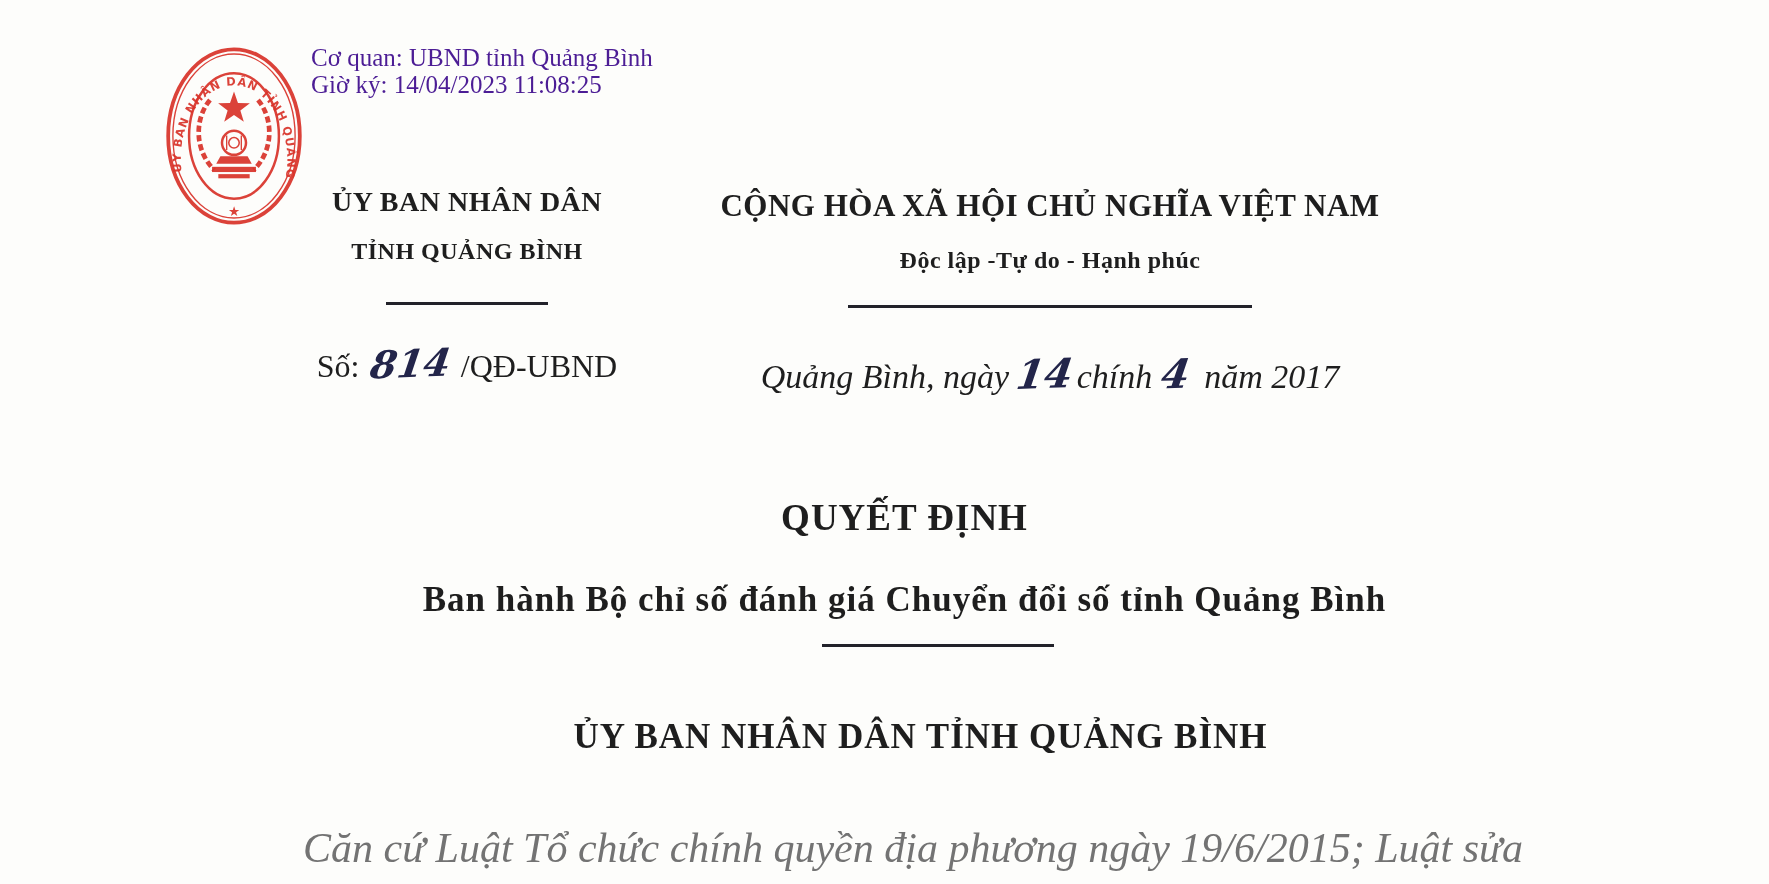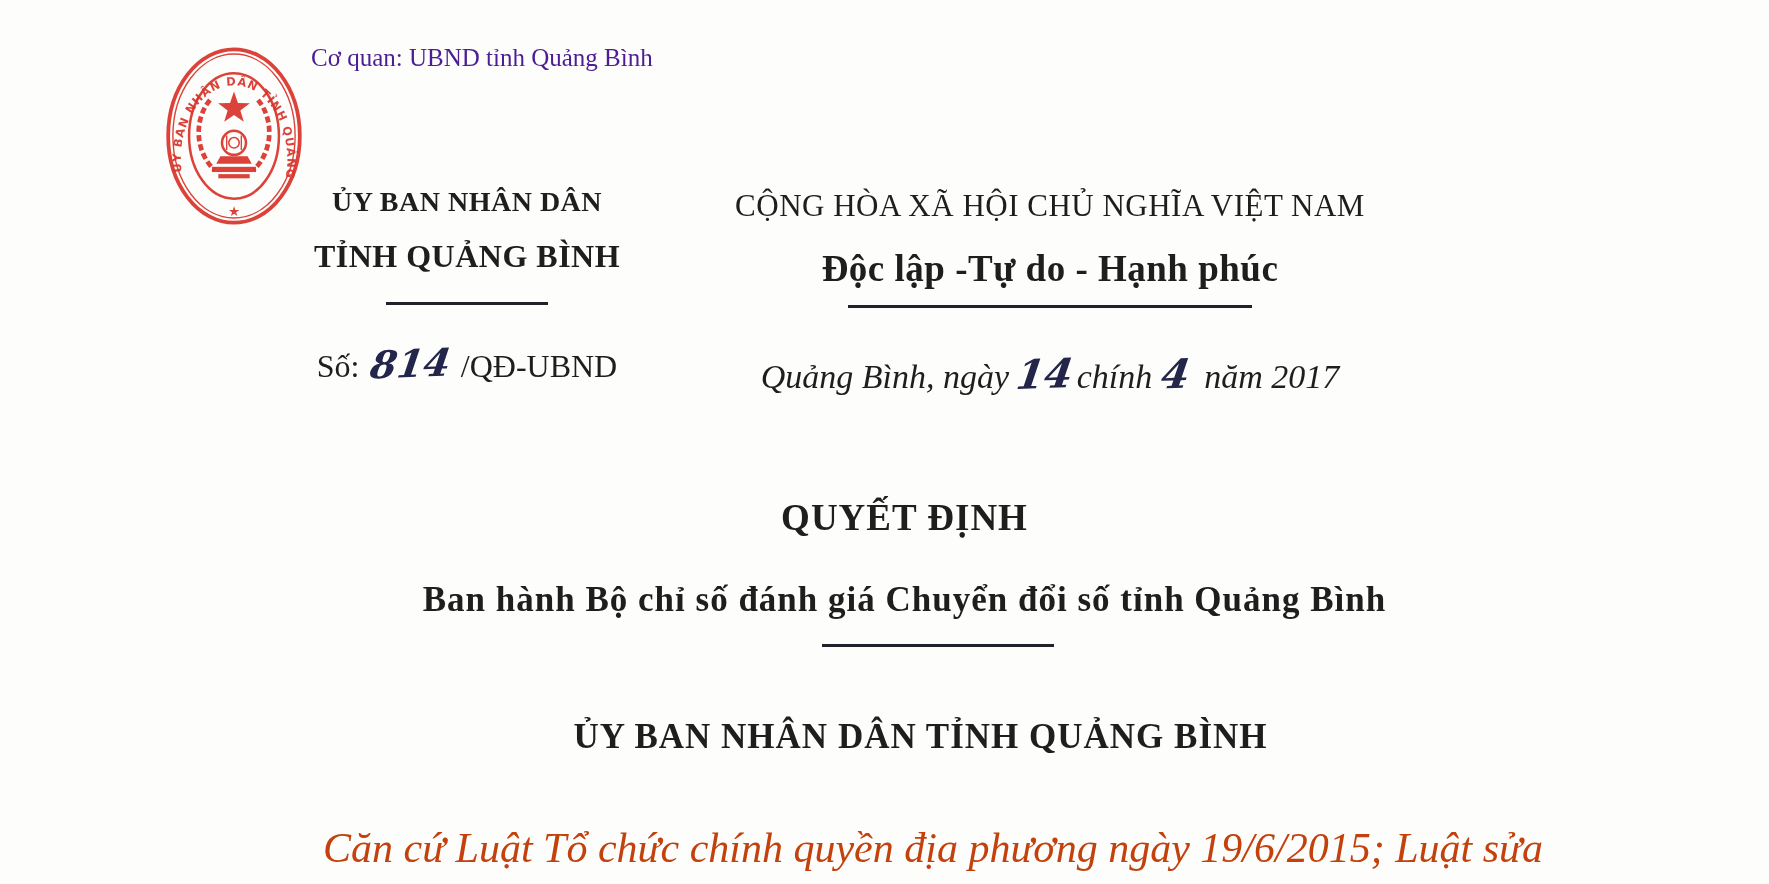--- a/index.html
+++ b/index.html
@@ -15,46 +15,46 @@
   .sign-info{
     position:absolute;left:311px;top:44px;
     font-size:25px;line-height:27px;color:#4c1d95;
   }
   
   .seal{position:absolute;left:164px;top:45px;width:140px;height:182px;}
   .seal text{font-family:"DejaVu Sans",sans-serif;}
   
   .issuer{position:absolute;left:262px;top:0;width:410px;text-align:center;}
   .issuer-l1{position:absolute;top:186px;left:0;width:100%;font-weight:bold;font-size:28px;letter-spacing:.5px;}
-  .issuer-l2{position:absolute;top:238px;left:0;width:100%;font-weight:bold;font-size:32px;letter-spacing:.5px;}
+  .issuer-l2{position:absolute;top:238px;left:0;width:100%;font-weight:bold;font-size:24px;letter-spacing:.5px;}
   .issuer-rule{position:absolute;top:302px;left:calc(50% - 81px);width:162px;height:3px;background:#22222a;}
   .so-line{position:absolute;top:341px;left:0;width:100%;font-size:32px;white-space:nowrap;}
   
   .national{position:absolute;left:676px;top:0;width:748px;text-align:center;}
-  .nat-l1{position:absolute;top:188px;left:0;width:100%;font-weight:normal;font-size:31px;letter-spacing:.5px;}
-  .nat-l2{position:absolute;top:247px;left:0;width:100%;font-weight:bold;font-size:37px;letter-spacing:.5px;}
+  .nat-l1{position:absolute;top:188px;left:0;width:100%;font-weight:bold;font-size:31px;letter-spacing:.5px;}
+  .nat-l2{position:absolute;top:247px;left:0;width:100%;font-weight:bold;font-size:24px;letter-spacing:.5px;}
   .nat-rule{position:absolute;top:305px;left:calc(50% - 202px);width:404px;height:3px;background:#22222a;}
   .date-line{position:absolute;top:350px;left:0;width:100%;font-style:italic;font-size:34px;white-space:nowrap;}
   
   .hand{
     font-family:"DejaVu Serif",serif;
     font-style:italic;font-weight:bold;
     color:#23254a;display:inline-block;
     transform:skewX(-10deg) rotate(-2deg);
   }
   .hand-no{font-size:38px;margin:0 10px 0 12px;}
   .hand-day{font-size:40px;margin:0 4px 0 8px;}
   .hand-month{font-size:40px;margin:0 14px 0 10px;}
   
   .doc-type{position:absolute;top:496px;left:20px;right:-20px;text-align:center;font-weight:bold;font-size:37px;letter-spacing:1px;}
   .subject{position:absolute;top:580px;left:20px;right:-20px;text-align:center;font-weight:bold;font-size:35px;letter-spacing:1px;white-space:nowrap;}
   .subject-rule{position:absolute;top:644px;left:822px;width:232px;height:3px;background:#22222a;}
   .authority{position:absolute;top:717px;left:36px;right:-36px;text-align:center;font-weight:bold;font-size:35px;letter-spacing:1px;}
   
-  .body-first{position:absolute;top:824px;left:303px;font-style:italic;font-size:42px;white-space:nowrap;color:#c2410c;margin-left:20px;}
+  .body-first{position:absolute;top:824px;left:303px;font-style:italic;font-size:42px;white-space:nowrap;color:#737373;}
 </style>
 </head>
 <body>
 
 <div class="page">
 
   <svg class="seal" viewBox="0 0 134 173" xmlns="http://www.w3.org/2000/svg" aria-hidden="true">
     <g fill="none" stroke="#d9342b" opacity="0.93">
       <ellipse cx="67" cy="86.5" rx="63" ry="83" stroke-width="3.6"></ellipse>
       <ellipse cx="67" cy="86.5" rx="58.5" ry="78.5" stroke-width="1.3"></ellipse>
@@ -75,20 +75,21 @@
       <path id="sealArc" d="M 17 123 A 51 71 0 1 1 117 123"></path>
     </defs>
     <text font-size="11" font-weight="bold" fill="#d9342b" letter-spacing="1" opacity="0.93">
       <textPath href="#sealArc" startOffset="2" textLength="262" lengthAdjust="spacingAndGlyphs">UY BAN NHÂN DÂN TỈNH QUẢNG BÌNH</textPath>
     </text>
     <text x="67" y="163" font-size="13" fill="#d9342b" text-anchor="middle" opacity="0.93">★</text>
   </svg>
 
   <div class="sign-info">
     <div>Cơ quan: UBND tỉnh Quảng Bình</div>
+    <div>Giờ ký: 14/04/2023 11:08:25</div>
   </div>
 
   <div class="issuer">
     <div class="issuer-l1">ỦY BAN NHÂN DÂN</div>
     <div class="issuer-l2">TỈNH QUẢNG BÌNH</div>
     <div class="issuer-rule"></div>
     <div class="so-line">
       <span>Số:</span><span class="hand hand-no">814</span><span>/QĐ-UBND</span>
     </div>
   </div>

